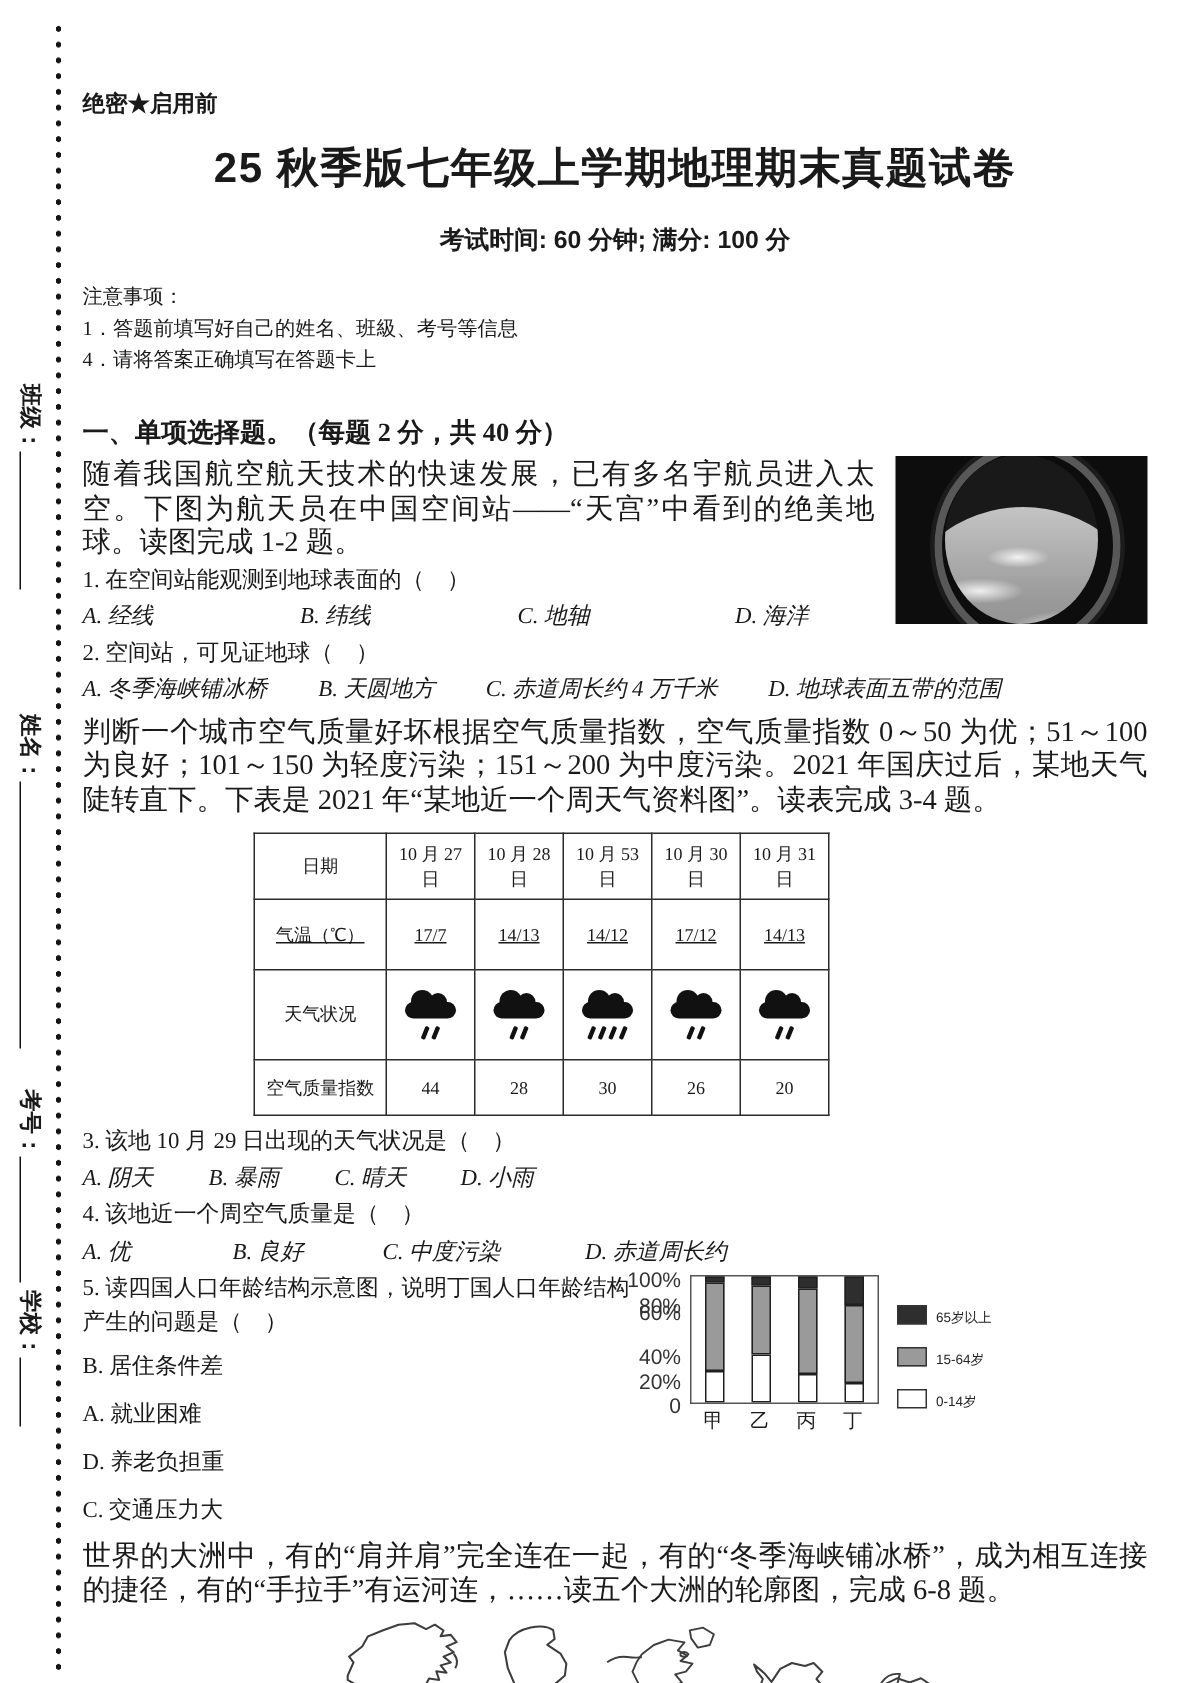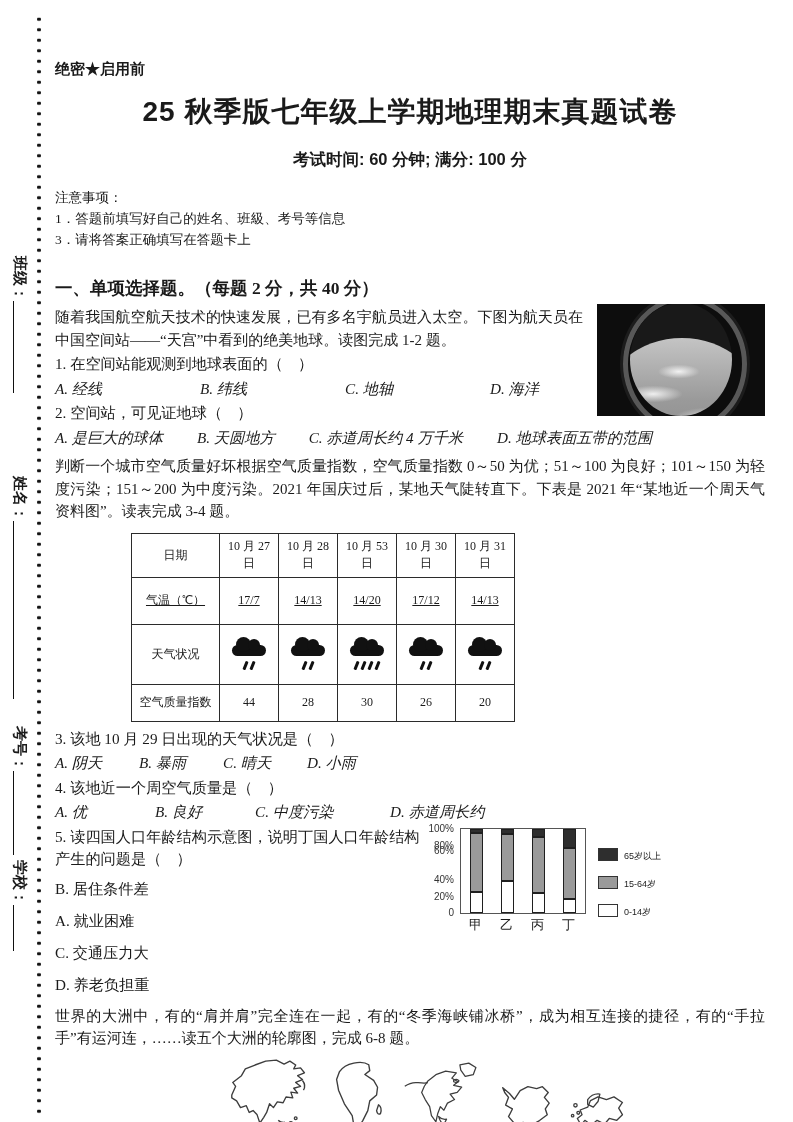--- a/index.html
+++ b/index.html
@@ -18,21 +18,21 @@
   .mf-class .mline{width:92px}.mf-name .mline{width:178px}.mf-exam .mline{width:84px}.mf-school .mline{width:46px}
   
   .content{position:absolute;left:55px;top:0;width:710px;}
   .security{margin-top:60px;font-family:"Liberation Sans",sans-serif;font-weight:bold;font-size:15px;}
   .title{margin-top:14px;text-align:center;font-family:"Liberation Sans",sans-serif;
          font-weight:bold;font-size:28px;letter-spacing:1px;}
   .subtitle{margin-top:18px;text-align:center;font-family:"Liberation Sans",sans-serif;
          font-weight:bold;font-size:16.5px;}
   .notes{margin-top:16px;font-size:13.5px;line-height:21px;}
   .sec-heading{margin-top:26px;font-size:17.5px;font-weight:bold;}
-  p.body{margin:6px 0 0 0;font-size:15px;line-height:22.5px;text-align:justify;}
+  p.body{margin:6px 0 0 0;font-size:19px;line-height:22.5px;text-align:justify;}
   .qstem{margin:2px 0 0 0;font-size:15.2px;line-height:22.5px;}
   .opts{margin:2px 0 0 0;font-size:15.2px;line-height:22.5px;white-space:nowrap;}
   .opts span{display:inline-block;font-style:italic;}
   .o1 span{width:145px;}
   .o2 span{margin-right:34px;}
   .o3 span{width:84px;}
   .o4 span.w1{width:100px}.o4 span.w2{width:100px}.o4 span.w3{width:135px}
   .q5opt{margin:4px 0 0 0;font-size:15.2px;line-height:28px;}
   
   .earth-photo{float:right;width:168px;height:112px;margin:4px 0 6px 14px;
@@ -42,40 +42,40 @@
   .earth-port{position:absolute;left:33px;top:-1px;width:102px;height:113px;
     border-radius:50%;overflow:hidden;background:#191919;}
   .earth-globe{position:absolute;left:-28px;bottom:-34px;width:160px;height:112px;
     border-radius:50% 50% 0 0 / 62% 62% 0 0;
     background-image:
       radial-gradient(ellipse 42px 12px at 32% 50%, #efefef, rgba(255,255,255,0) 70%),
       radial-gradient(ellipse 54px 16px at 68% 72%, #e2e2e2, rgba(255,255,255,0) 70%),
       radial-gradient(ellipse 30px 10px at 48% 30%, #f2f2f2, rgba(255,255,255,0) 70%),
       linear-gradient(180deg,#c4c4c4,#9a9a9a 55%,#8a8a8a);}
   
-  table.wtable{border-collapse:collapse;margin:10px 0 6px 76px;table-layout:fixed;}
+  table.wtable{border-collapse:collapse;margin:10px 0 6px 114px;table-layout:fixed;}
   table.wtable td,table.wtable th{border:1.4px solid #2b2b2b;text-align:center;
     vertical-align:middle;font-weight:normal;font-size:12px;padding:0 2px;}
   col.c0{width:88px;} col.cd{width:59px;}
   tr.r-date{height:44px;} tr.r-temp{height:47px;text-decoration:underline;} tr.r-wx{height:60px;} tr.r-aqi{height:37px;}
   .cloud{position:relative;width:34px;height:11px;background:#111;border-radius:8px;margin:12px auto 2px auto;}
   .cloud::before{content:"";position:absolute;left:4px;top:-8px;width:15px;height:15px;background:#111;border-radius:50%;}
   .cloud::after{content:"";position:absolute;left:16px;top:-6px;width:12px;height:12px;background:#111;border-radius:50%;}
   .drops{height:14px;text-align:center;line-height:0;padding-top:3px;}
   .drop{display:inline-block;width:2.6px;height:9px;background:#111;
         transform:rotate(22deg);margin:0 2.2px;border-radius:1px;}
   
   .chart-float{float:right;width:335px;height:132px;margin:-4px 0 0 6px;position:relative;
     font-family:"Liberation Sans",sans-serif;}
   .plot{position:absolute;left:30px;top:8px;width:124px;height:84px;border:1.2px solid #555;background:#fff;}
   .bars{position:absolute;inset:0;display:flex;justify-content:space-around;align-items:flex-end;}
   .bar{width:13px;height:100%;display:flex;flex-direction:column;justify-content:flex-end;}
   .seg{width:100%;box-sizing:border-box;border:1px solid #1f1f1f;}
   .yticks{position:absolute;left:0;top:8px;width:27px;height:84px;}
-  .yticks span{position:absolute;right:3px;font-size:10px;color:#333;}
+  .yticks span{position:absolute;right:3px;font-size:14px;color:#333;}
   .xlabels{position:absolute;left:30px;top:96px;width:124px;display:flex;
     justify-content:space-around;font-size:13px;font-family:"Liberation Serif",serif;}
   .legend{position:absolute;left:168px;top:28px;}
   .lg-item{margin-bottom:13px;font-size:9px;color:#222;white-space:nowrap;}
   .sw{display:inline-block;width:18px;height:11px;border:1px solid #333;vertical-align:-2px;margin-right:6px;}
   .sw-old{background:#2e2e2e;}.sw-mid{background:#9a9a9a;}.sw-young{background:#ffffff;}
   
   .continents{margin:6px 0 0 170px;width:400px;display:flex;align-items:flex-end;gap:12px;}
   .cont{display:flex;flex-direction:column;align-items:center;}
   .cont svg{display:block;}
@@ -95,42 +95,42 @@
 
 <div class="content">
 
   <div class="security">绝密★启用前</div>
   <div class="title">25 秋季版七年级上学期地理期末真题试卷</div>
   <div class="subtitle">考试时间: 60 分钟; 满分: 100 分</div>
 
   <div class="notes">
     <div>注意事项：</div>
     <div>1．答题前填写好自己的姓名、班級、考号等信息</div>
-    <div>3．请将答案正确填写在答题卡上</div>
+    <div>4．请将答案正确填写在答题卡上</div>
   </div>
 
   <div class="sec-heading">一、单项选择题。（每题 2 分，共 40 分）</div>
 
   <div class="earth-photo">
     <div class="earth-ring"></div>
     <div class="earth-port">
       <div class="earth-globe"></div>
     </div>
   </div>
 
   <p class="body">随着我国航空航天技术的快速发展，已有多名宇航员进入太空。下图为航天员在中国空间站——“天宫”中看到的绝美地球。读图完成 1-2 题。</p>
 
   <p class="qstem">1. 在空间站能观测到地球表面的（　）</p>
   <p class="opts o1">
     <span>A. 经线</span><span>B. 纬线</span><span>C. 地轴</span><span>D. 海洋</span>
   </p>
 
   <p class="qstem">2. 空间站，可见证地球（　）</p>
   <p class="opts o2">
-    <span>A. 是巨大的球体</span><span>B. 天圆地方</span><span>C. 赤道周长约 4 万千米</span><span>D. 地球表面五带的范围</span>
+    <span>A. 冬季海峡铺冰桥</span><span>B. 天圆地方</span><span>C. 赤道周长约 4 万千米</span><span>D. 地球表面五带的范围</span>
   </p>
 
   <p class="body">判断一个城市空气质量好坏根据空气质量指数，空气质量指数 0～50 为优；51～100 为良好；101～150 为轻度污染；151～200 为中度污染。2021 年国庆过后，某地天气陡转直下。下表是 2021 年“某地近一个周天气资料图”。读表完成 3-4 题。</p>
 
   <table class="wtable">
     <colgroup>
         <col class="c0">
         <col class="cd">
         <col class="cd">
         <col class="cd">
@@ -143,21 +143,21 @@
       <td>10 月 27 日</td>
       <td>10 月 28 日</td>
       <td>10 月 53 日</td>
       <td>10 月 30 日</td>
       <td>10 月 31 日</td>
     </tr>
     <tr class="r-temp">
       <th>气温（℃）</th>
       <td>17/7</td>
       <td>14/13</td>
-      <td>14/20</td>
+      <td>14/12</td>
       <td>17/12</td>
       <td>14/13</td>
     </tr>
     <tr class="r-wx">
       <th>天气状况</th>
       <td>
             <div class="cloud"></div>
             <div class="drops"><span class="drop"></span><span class="drop"></span></div>
           </td>
       <td>
@@ -240,22 +240,22 @@
     <div class="legend">
       <div class="lg-item"><span class="sw sw-old"></span><span>65岁以上</span></div>
       <div class="lg-item"><span class="sw sw-mid"></span><span>15-64岁</span></div>
       <div class="lg-item"><span class="sw sw-young"></span><span>0-14岁</span></div>
     </div>
   </div>
 
   <p class="qstem" style="max-width:372px">5. 读四国人口年龄结构示意图，说明丁国人口年龄结构产生的问题是（　）</p>
   <p class="q5opt">B. 居住条件差</p>
   <p class="q5opt">A. 就业困难</p>
+  <p class="q5opt">D. 养老负担重</p>
   <p class="q5opt">C. 交通压力大</p>
-  <p class="q5opt">D. 养老负担重</p>
   <div class="clearfix"></div>
 
   <p class="body">世界的大洲中，有的“肩并肩”完全连在一起，有的“冬季海峡铺冰桥”，成为相互连接的捷径，有的“手拉手”有运河连，……读五个大洲的轮廓图，完成 6-8 题。</p>
 
   <div class="continents">
     <div class="cont">
       <svg width="92" height="80" viewBox="0 0 95 82">
         <g fill="none" stroke="#3d3d3d" stroke-width="1.4" stroke-linejoin="round">
           <path d="M7,40 L11,31 8,27 17,20 21,13 31,9 42,5 53,4 61,8 67,5 73,9 71,13 78,12 82,17 75,20 80,24 73,27 78,31 71,33 75,38 68,37 70,43 63,42 60,48 54,47 50,53 46,49 43,58 40,63 36,69 33,60 29,56 25,58 22,51 16,53 12,46 7,43 Z"></path>
           <path d="M80,25 q4,5 1,10"></path>

